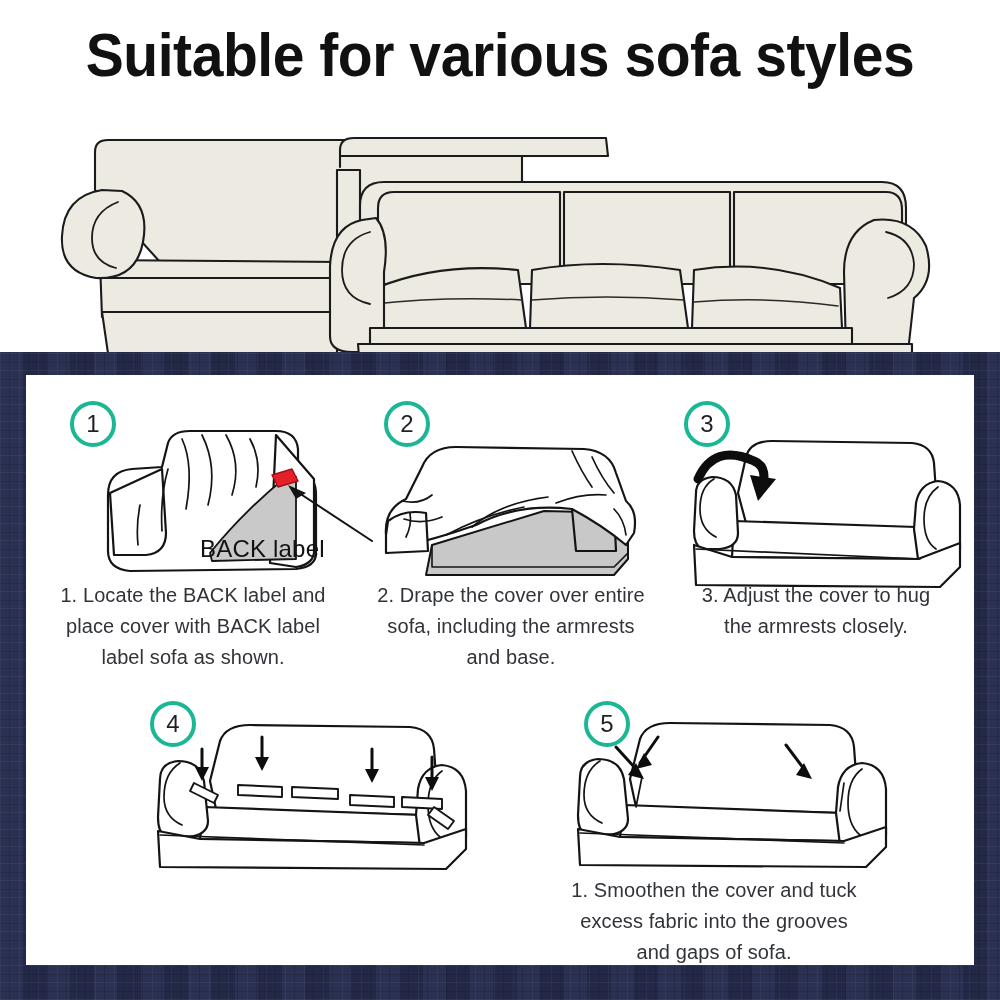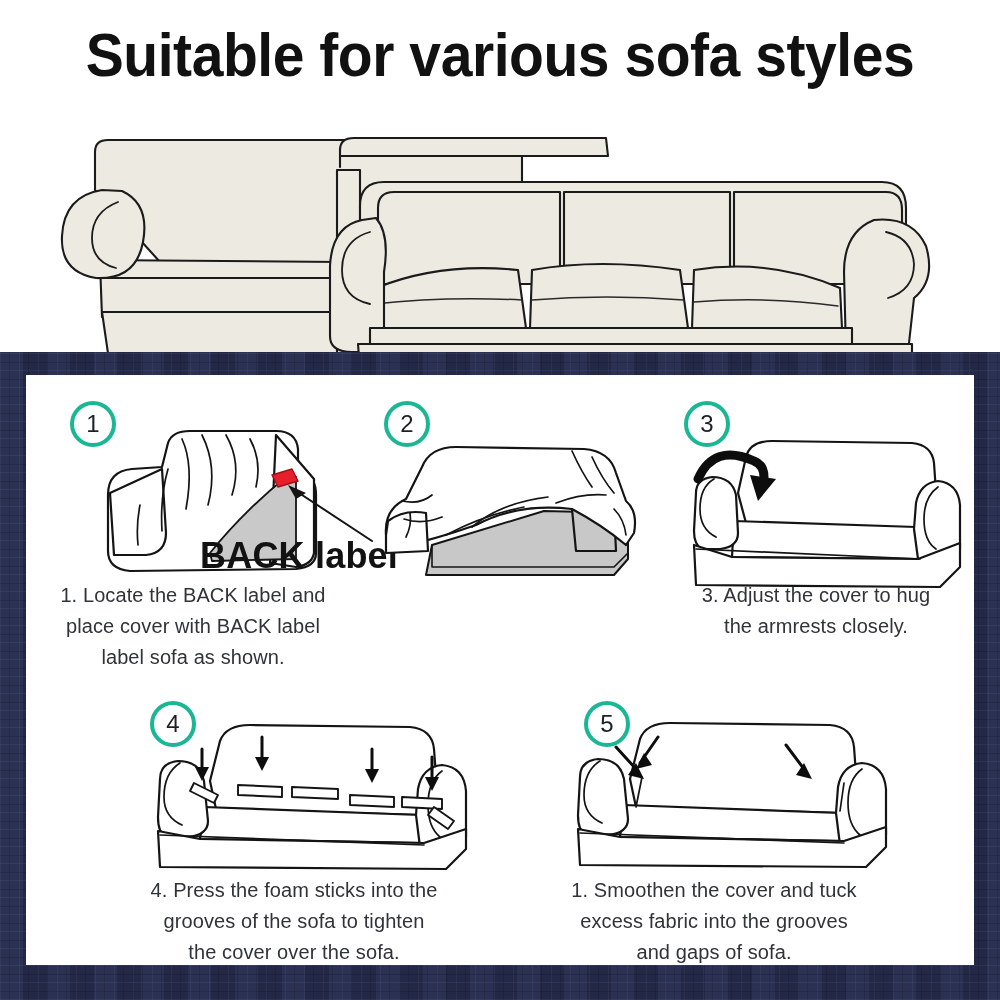--- a/index.html
+++ b/index.html
@@ -118,22 +118,22 @@
   }
   .caption .cap-line {
     display: block;
     white-space: nowrap;
   }
 
   
   #back-label-text {
     position: absolute;
     font-family: "Liberation Sans", sans-serif;
-    font-weight: 700;
-    font-size: 36px;
+    font-weight: 400;
+    font-size: 24px;
     color: #121212;
     white-space: nowrap;
     letter-spacing: 0.2px;
   }
 </style>
 </head>
 <body>
 
 <div id="page">
 
@@ -272,20 +272,25 @@
               <path d="M96,110 Q124,86 172,80"></path>
               <path d="M70,118 Q108,98 148,90"></path>
               <path d="M180,86 Q206,76 230,78"></path>
               <path d="M216,40 Q226,62 238,76"></path>
               <path d="M196,34 Q206,56 216,70"></path>
               <path d="M238,92 Q248,102 250,118"></path>
             </g>
           </g>
         </svg>
 
+        <div class="caption" style="left:0px; top:185px; width:310px;">
+          <span class="cap-line">2. Drape the cover over entire</span>
+          <span class="cap-line">sofa, including the armrests</span>
+          <span class="cap-line">and base.</span>
+        </div>
       </div>
 
       <div class="step" style="left:640px; top:20px; width:300px; height:270px;">
 
         <div class="badge-wrap" style="left:18px; top:6px;">
           <div class="badge">3</div>
         </div>
 
         <svg class="step-art" viewBox="0 0 300 175" width="300" height="175" style="left:10px; top:22px;">
           <g fill="#ffffff" stroke="#141414" stroke-width="2.2" stroke-linejoin="round" stroke-linecap="round">
@@ -359,25 +364,20 @@
               <path d="M120,30 L120,52" fill="none"></path>
               <path d="M113,50 L127,50 L120,64 Z" stroke="none"></path>
               <path d="M230,42 L230,64" fill="none"></path>
               <path d="M223,62 L237,62 L230,76 Z" stroke="none"></path>
               <path d="M290,50 L290,72" fill="none"></path>
               <path d="M283,70 L297,70 L290,84 Z" stroke="none"></path>
             </g>
           </g>
         </svg>
 
-        <div class="caption" style="left:-10px; top:178px; width:380px;">
-          <span class="cap-line">4. Press the foam sticks into the</span>
-          <span class="cap-line">grooves of the sofa to tighten</span>
-          <span class="cap-line">the cover over the sofa.</span>
-        </div>
       </div>
 
       <div class="step" style="left:500px; top:322px; width:380px; height:260px;">
 
         <div class="badge-wrap" style="left:58px; top:4px;">
           <div class="badge">5</div>
         </div>
 
         <svg class="step-art" viewBox="0 0 340 165" width="340" height="165" style="left:32px; top:10px;">
           <g fill="#ffffff" stroke="#141414" stroke-width="2.2" stroke-linejoin="round" stroke-linecap="round">

